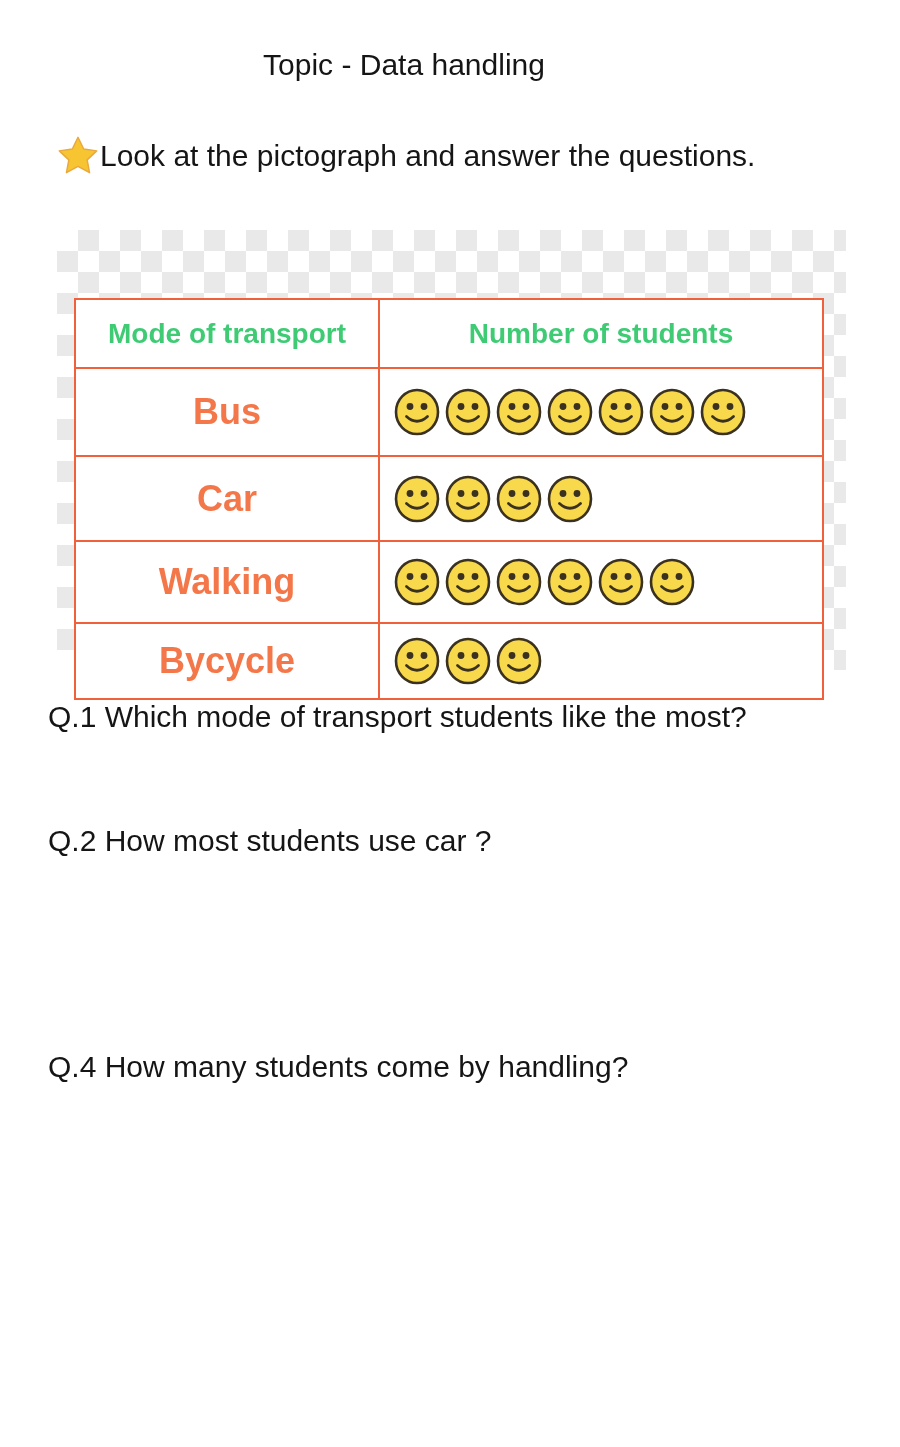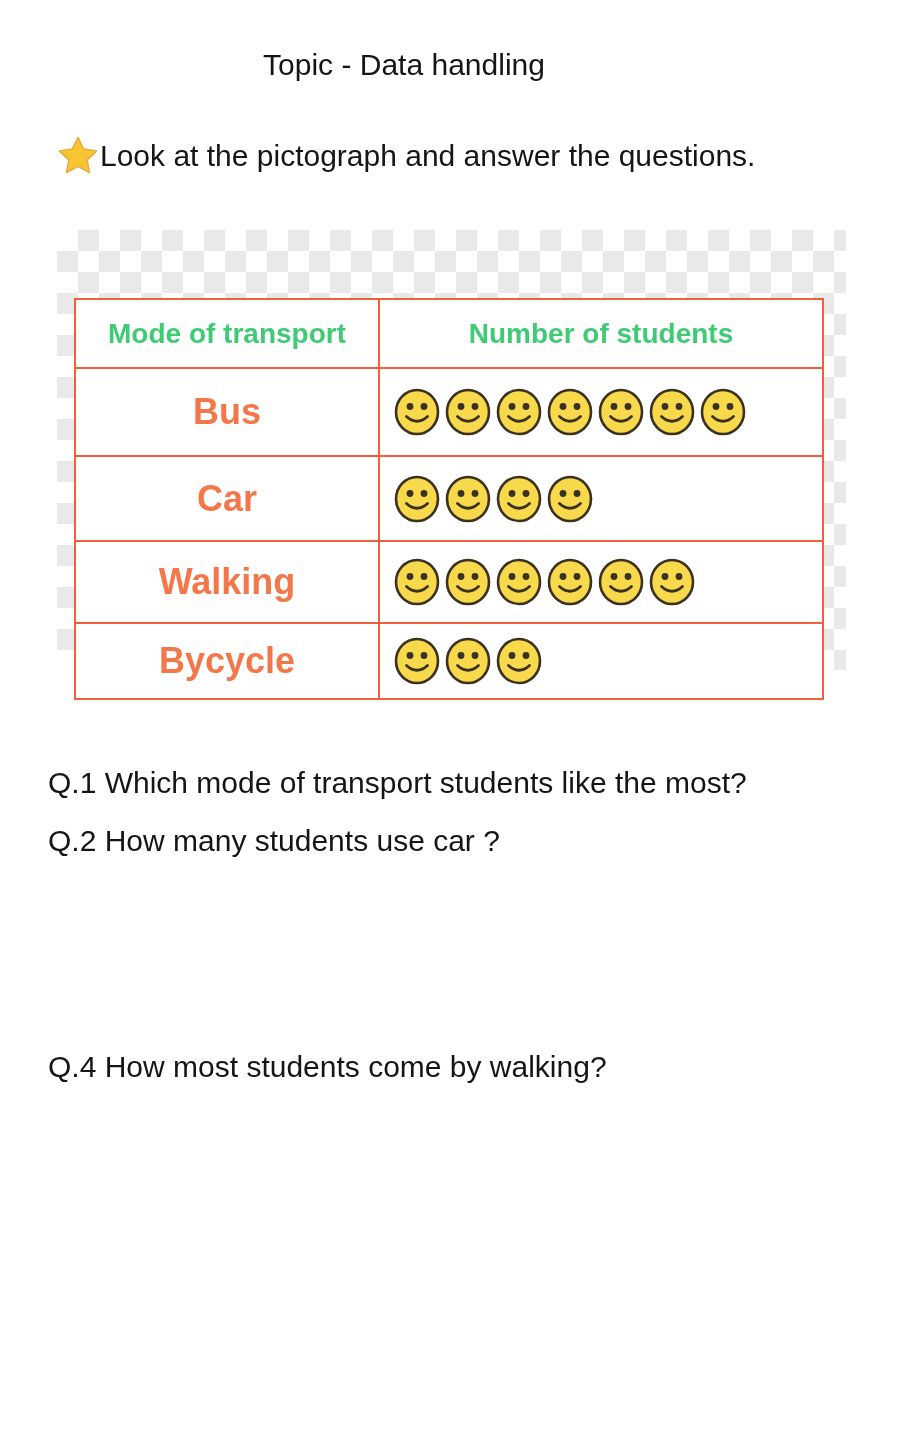--- a/index.html
+++ b/index.html
@@ -66,21 +66,21 @@
   }
   .smiley{display:inline-block;margin-right:3px;vertical-align:middle;line-height:0;}
   .s-body{fill:var(--smiley-fill);stroke:var(--smiley-outline);stroke-width:2.6px;}
   .s-eye{fill:var(--smiley-outline);}
   .s-mouth{fill:none;stroke:var(--smiley-outline);stroke-width:2.8px;stroke-linecap:round;}
   .question{
     position:absolute;left:48px;
     font-size:30px;line-height:46px;color:#151515;
     margin:0;
   }
-  .q1{top:760px;}
+  .q1{top:694px;}
   .q2{top:818px;}
   .q3{top:910px;width:700px;}
   .q4{top:1044px;}
 </style>
 </head>
 <body>
 
 <div class="page">
 
   <div class="title">Topic - Data handling</div>
@@ -217,16 +217,16 @@
                   <circle class="s-eye" cx="17" cy="19.5" r="3.4"></circle>
                   <circle class="s-eye" cx="31" cy="19.5" r="3.4"></circle>
                   <path class="s-mouth" d="M13.5 29.5 Q24 39 34.5 29.5"></path>
                 </svg></span></td>
           </tr>
         </tbody>
     </table>
   </div>
 
   <p class="question q1">Q.1 Which mode of transport students like the most?</p>
-  <p class="question q2">Q.2 How many students use car ?</p>
-  <p class="question q4">Q.4 How most students come by walking?</p>
+  <p class="question q2">Q.2 How most students use car ?</p>
+  <p class="question q4">Q.4 How many students come by handling?</p>
 
 </div>
 
 </body></html>

